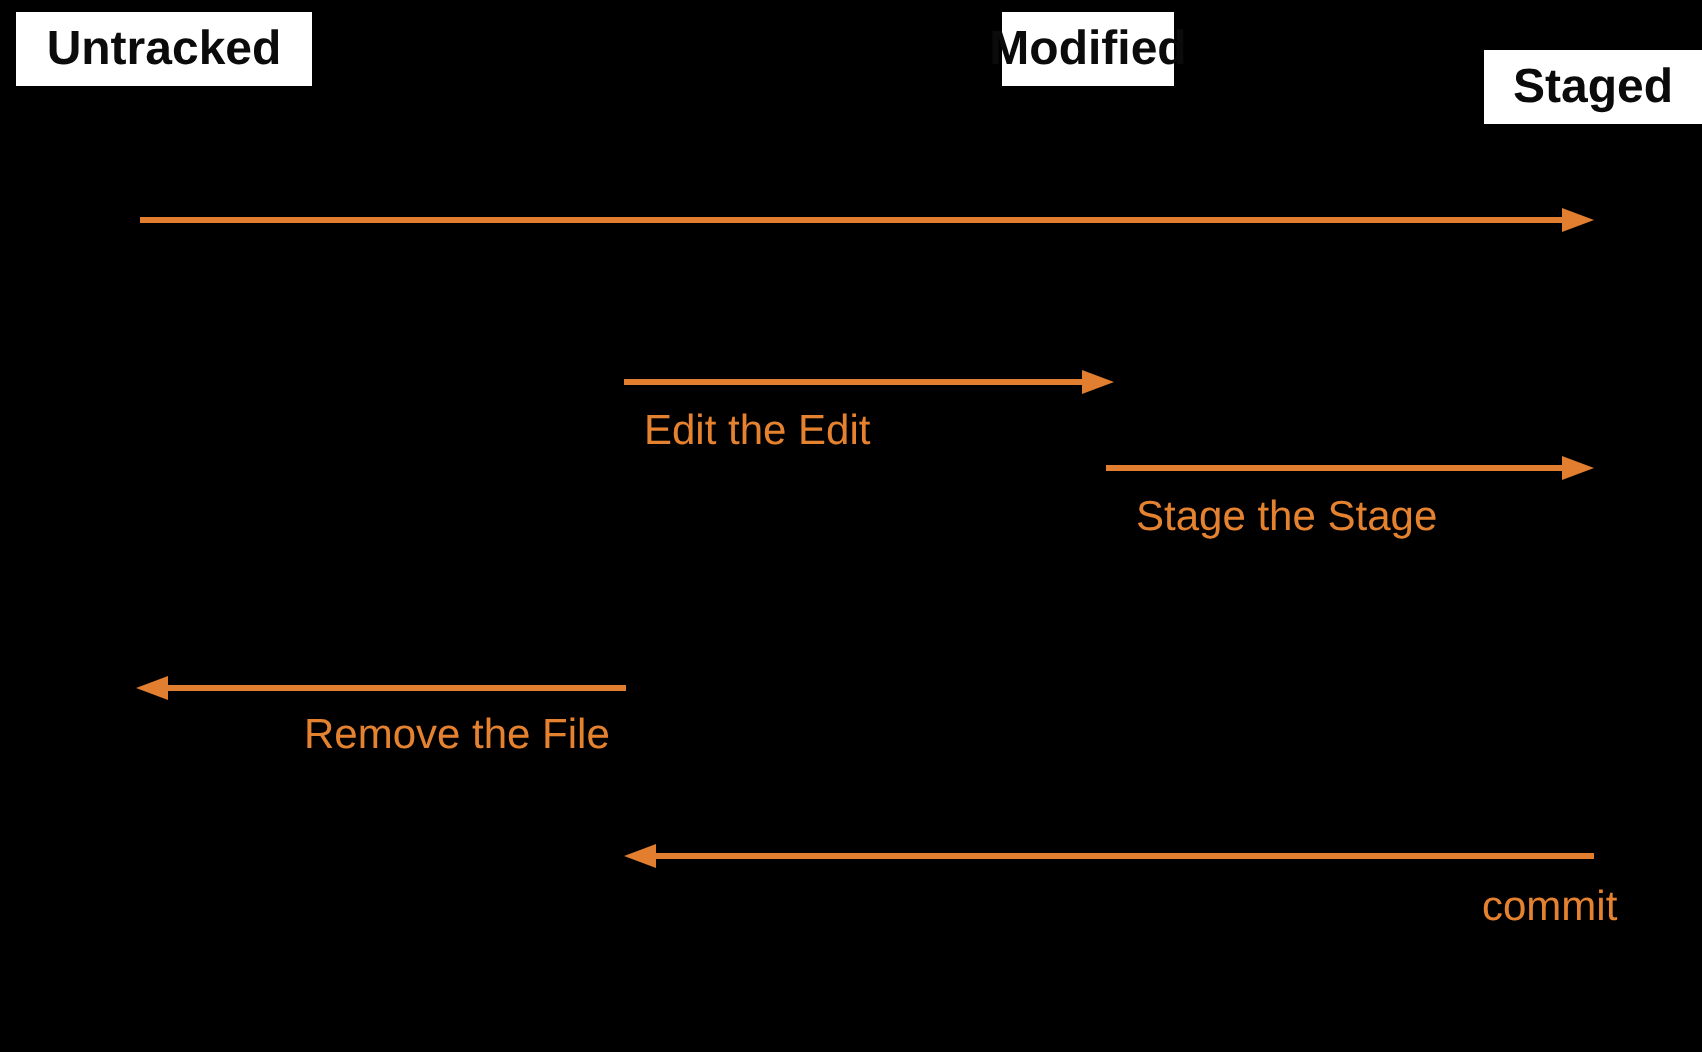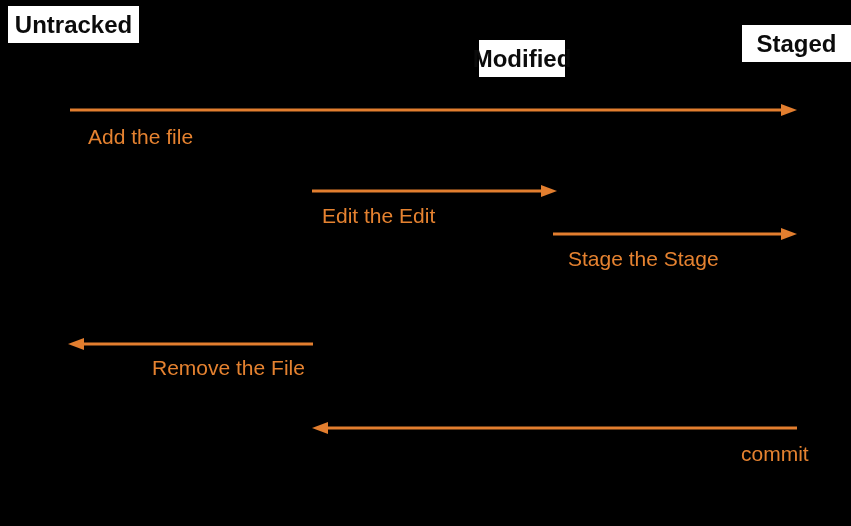--- a/index.html
+++ b/index.html
@@ -49,23 +49,23 @@
     font-size: 21px;
     font-weight: 400;
     white-space: nowrap;
   }
   .lbl-add    { left: 88px;  top: 125px; }
   .lbl-edit   { left: 322px; top: 204px; }
   .lbl-stage  { left: 568px; top: 247px; }
   .lbl-remove { left: 152px; top: 356px; }
   .lbl-commit { left: 712px; top: 442px; margin-left: 29px; }
 
-  .box-untracked  { left: 8px;   width: 131px; }
+  .box-untracked  { left: 8px;   width: 148px; }
   .box-unmodified { left: 246px; width: 134px; }
-  .box-modified   { left: 479px; width: 86px; margin-top: 34px; }
+  .box-modified   { left: 501px; width: 86px; }
   .box-staged     { left: 742px; width: 109px; margin-top: 19px; }
 </style>
 </head>
 <body>
 
 <div class="canvas">
 
   <div class="state-box box-untracked">
     <span>Untracked</span>
   </div>
@@ -97,19 +97,18 @@
       <line class="arrow-line" x1="313" y1="344" x2="84" y2="344"></line>
       <polygon class="arrow-head" points="68,344 84,338 84,350"></polygon>
     </g>
 
     <g>
       <line class="arrow-line" x1="797" y1="428" x2="328" y2="428"></line>
       <polygon class="arrow-head" points="312,428 328,422 328,434"></polygon>
     </g>
   </svg>
 
-  <div class="arrow-label lbl-add">Add the file</div>
   <div class="arrow-label lbl-edit">Edit the Edit</div>
   <div class="arrow-label lbl-stage">Stage the Stage</div>
   <div class="arrow-label lbl-remove">Remove the File</div>
   <div class="arrow-label lbl-commit">commit</div>
 
 </div>
 
 </body></html>

